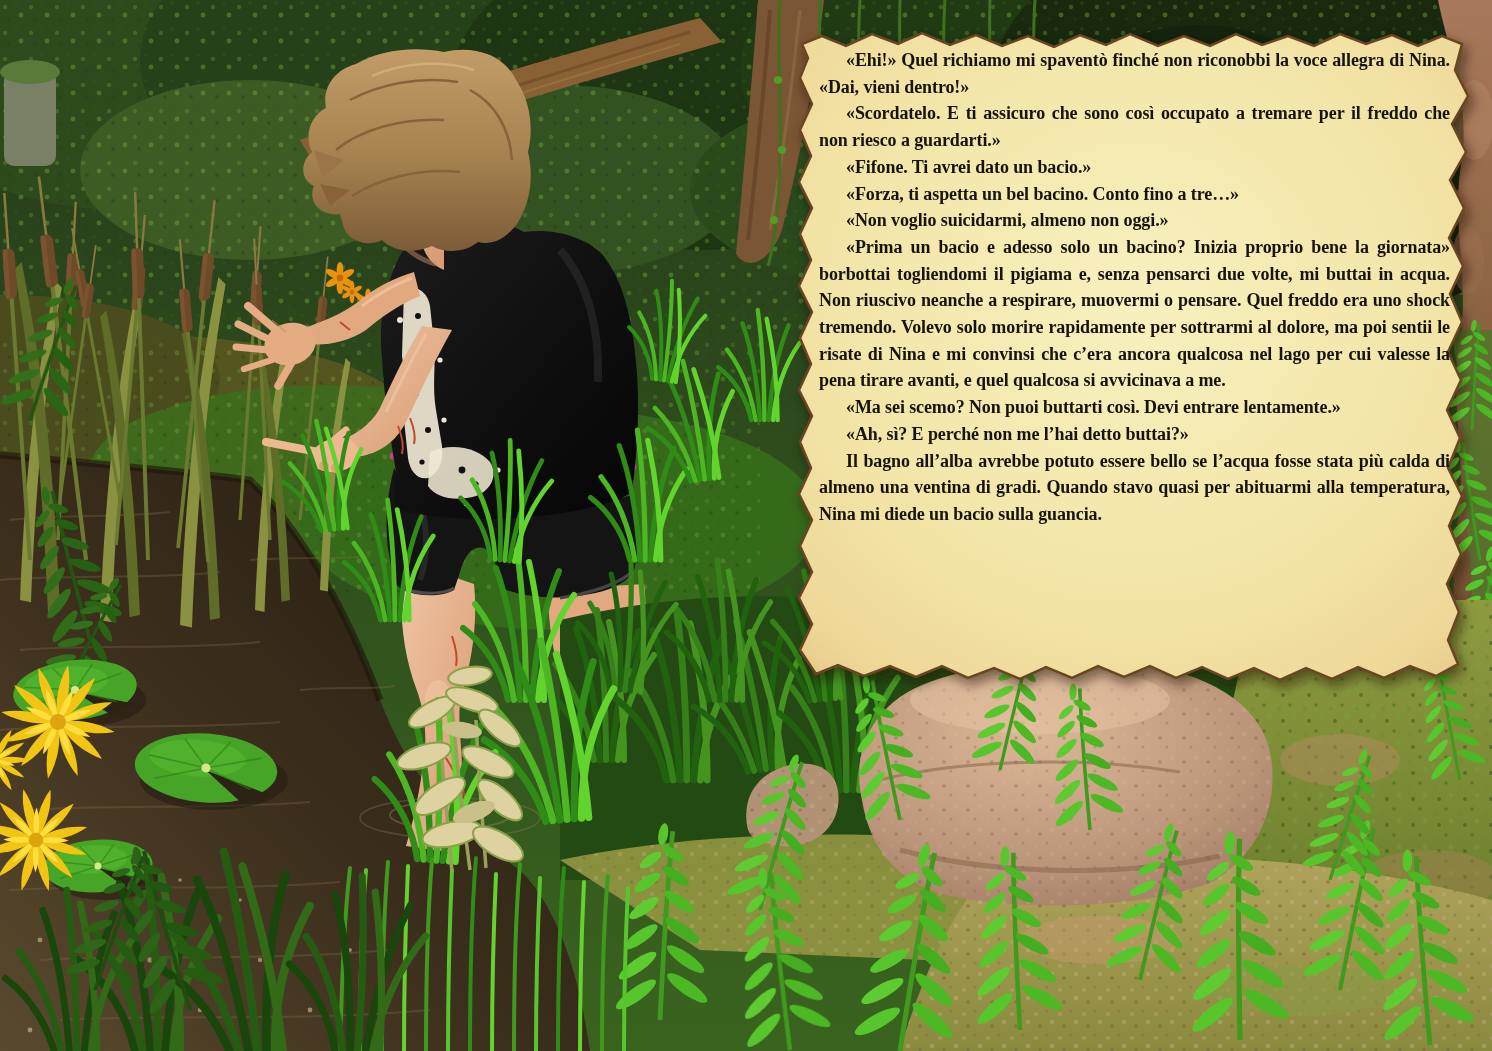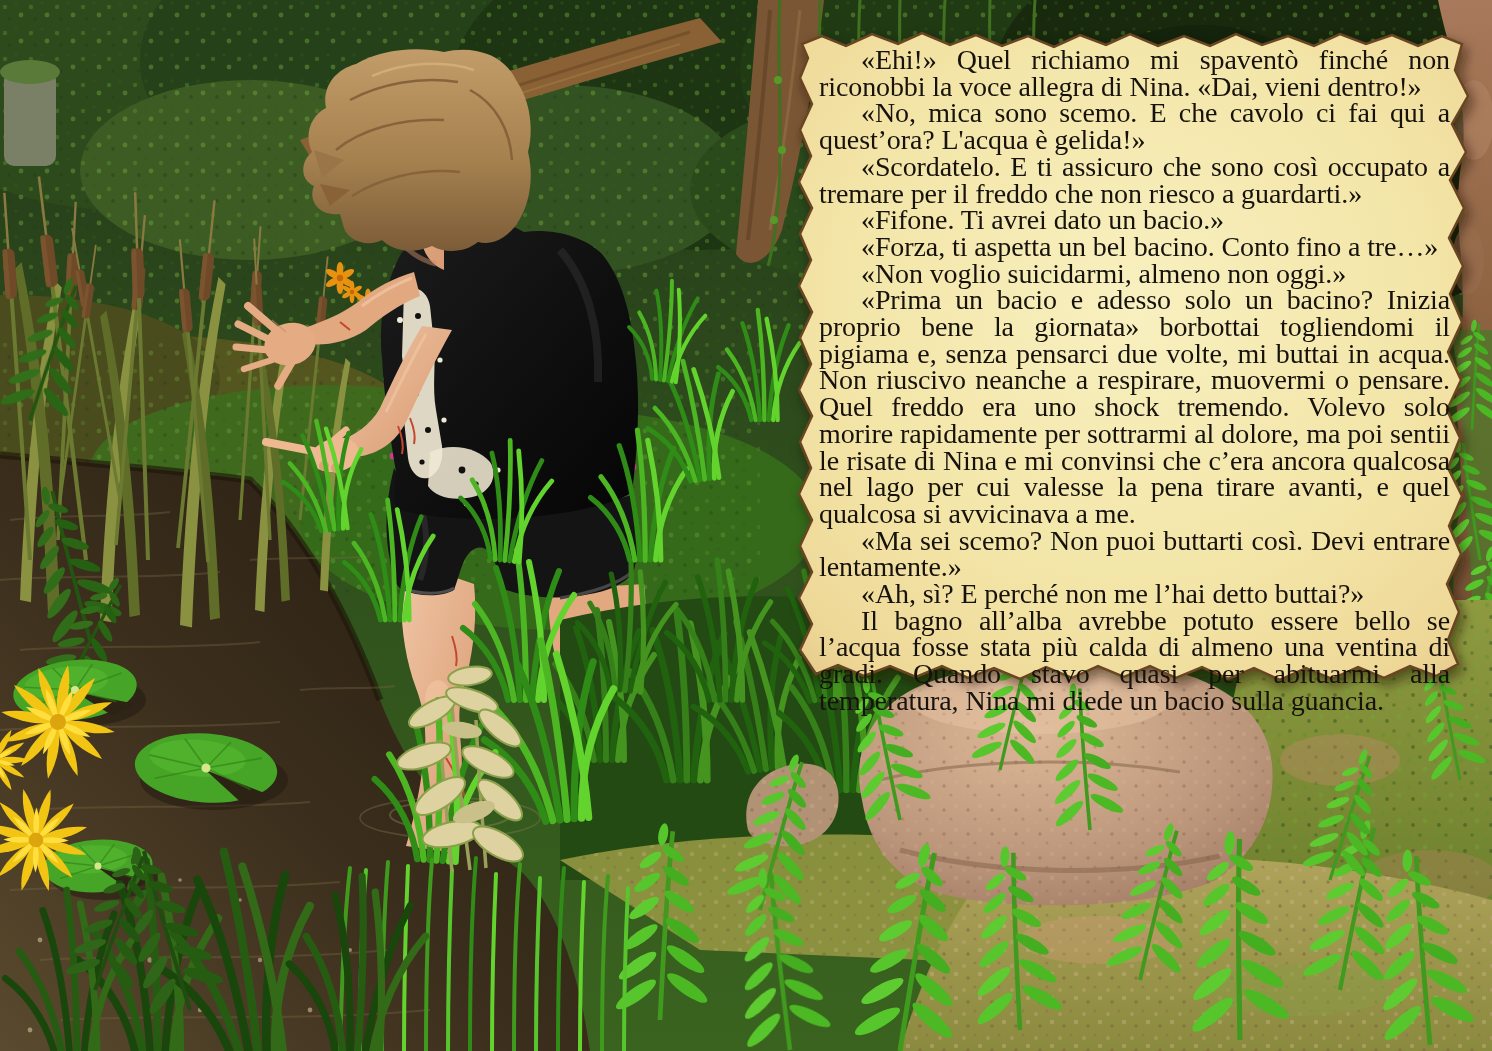--- a/index.html
+++ b/index.html
@@ -1,20 +1,20 @@
 <!DOCTYPE html>
 <html><head>
 <meta charset="utf-8">
 <style>
   html,body{margin:0;padding:0;background:#0c140a;}
   .canvas{position:relative;width:1492px;height:1051px;overflow:hidden;background:#22380f;
           font-family:"Liberation Sans",sans-serif;}
   .scene-svg{position:absolute;left:0;top:0;width:1492px;height:1051px;display:block;}
   .story-text{position:absolute;left:819px;top:47px;width:631px;height:616px;
-              font-family:"Liberation Serif",serif;font-weight:normal;font-size:28px;
+              font-family:"Liberation Serif",serif;font-weight:bold;font-size:18px;
               line-height:26.7px;color:#17130c;text-align:justify;letter-spacing:-0.1px;}
   .story-text p{margin:0;text-indent:1.5em;}
   .gb1{stroke:#2f8c16}.gb2{stroke:#4cb722}.gb3{stroke:#63d32e}
   #tuft path{fill:none;stroke-width:4;stroke-linecap:round;}
 </style>
 </head>
 <body>
 
 <div class="canvas">
 <svg class="scene-svg" viewBox="0 0 1492 1051">
@@ -551,21 +551,20 @@
 <g filter="url(#parchShadow)">
   <path d="M802,44 L822,36 L846,46 L872,34 L898,44 L922,33 L950,45 L976,35 L1002,46 L1028,36 L1054,47 L1080,35 L1106,45 L1130,34 L1158,46 L1184,36 L1210,46 L1236,34 L1262,45 L1288,36 L1314,46 L1340,34 L1366,44 L1392,35 L1418,46 L1442,36 L1462,44
        L1455,70 L1468,96 L1452,124 L1466,152 L1450,180 L1464,208 L1449,238 L1463,266 L1450,294 L1462,322 L1448,352 L1461,380 L1447,410 L1460,438 L1448,468 L1462,496 L1449,526 L1461,554 L1447,584 L1459,612 L1448,640 L1458,664
        L1436,676 L1410,666 L1384,678 L1358,667 L1332,679 L1306,668 L1280,680 L1254,668 L1228,679 L1202,667 L1176,678 L1150,666 L1124,677 L1098,666 L1072,678 L1046,667 L1020,679 L994,668 L968,678 L942,666 L916,677 L890,666 L864,676 L838,665 L816,674
        L800,650 L812,624 L799,598 L812,572 L800,546 L812,520 L799,494 L811,468 L800,442 L812,416 L799,390 L811,364 L800,338 L812,312 L799,286 L811,260 L800,234 L812,208 L799,182 L811,156 L800,130 L812,104 L800,78 L808,58 Z" fill="url(#parchGrad)" stroke="#6a4423" stroke-width="2.5"></path>
 </g>
 </svg>
 
 <div class="story-text">
       <p>«Ehi!» Quel richiamo mi spaventò finché non riconobbi la voce allegra di Nina. «Dai, vieni dentro!»</p>
-      <p>«No, mica sono scemo. E che cavolo ci fai qui a quest’ora? L'acqua è gelida!»</p>
       <p>«Scordatelo. E ti assicuro che sono così occupato a tremare per il freddo che non riesco a guardarti.»</p>
       <p>«Fifone. Ti avrei dato un bacio.»</p>
       <p>«Forza, ti aspetta un bel bacino. Conto fino a tre…»</p>
       <p>«Non voglio suicidarmi, almeno non oggi.»</p>
       <p>«Prima un bacio e adesso solo un bacino? Inizia proprio bene la giornata» borbottai togliendomi il pigiama e, senza pensarci due volte, mi buttai in acqua. Non riuscivo neanche a respirare, muovermi o pensare. Quel freddo era uno shock tremendo. Volevo solo morire rapidamente per sottrarmi al dolore, ma poi sentii le risate di Nina e mi convinsi che c’era ancora qualcosa nel lago per cui valesse la pena tirare avanti, e quel qualcosa si avvicinava a me.</p>
       <p>«Ma sei scemo? Non puoi buttarti così. Devi entrare lentamente.»</p>
       <p>«Ah, sì? E perché non me l’hai detto buttai?»</p>
       <p>Il bagno all’alba avrebbe potuto essere bello se l’acqua fosse stata più calda di almeno una ventina di gradi. Quando stavo quasi per abituarmi alla temperatura, Nina mi diede un bacio sulla guancia.</p>
     </div>
 </div>

